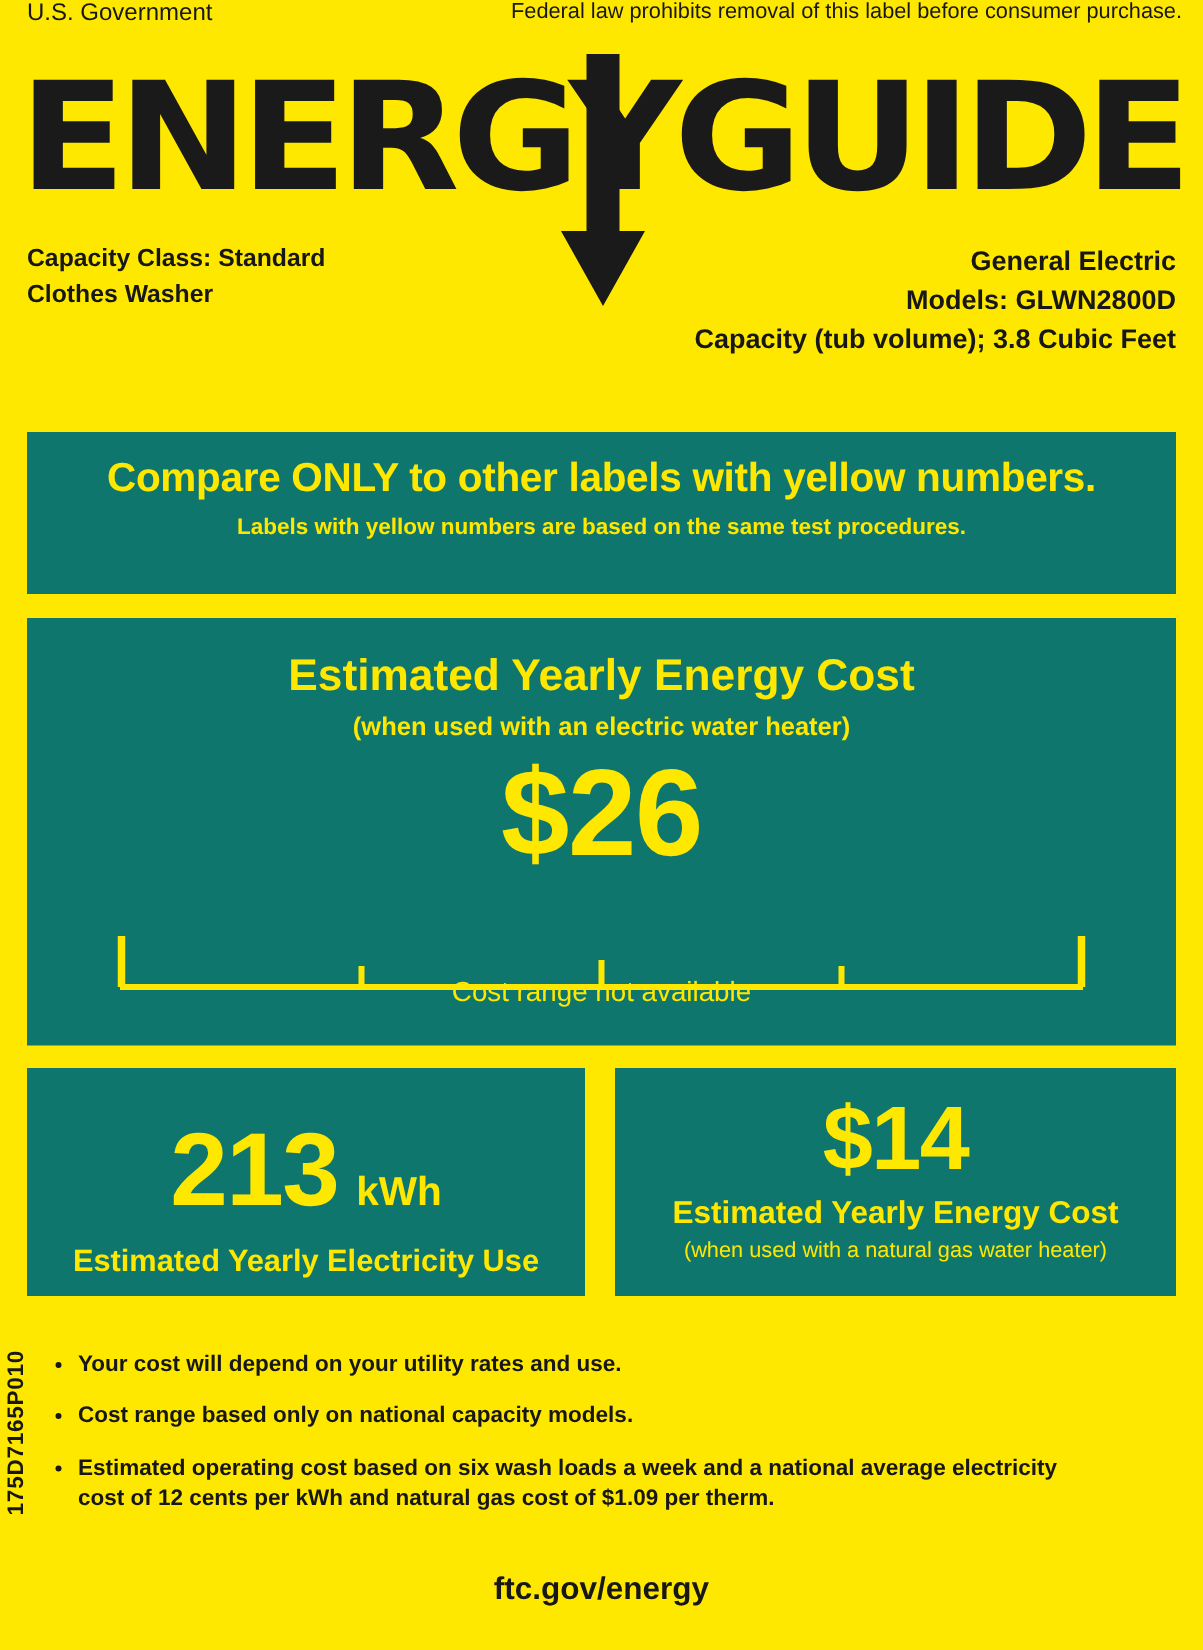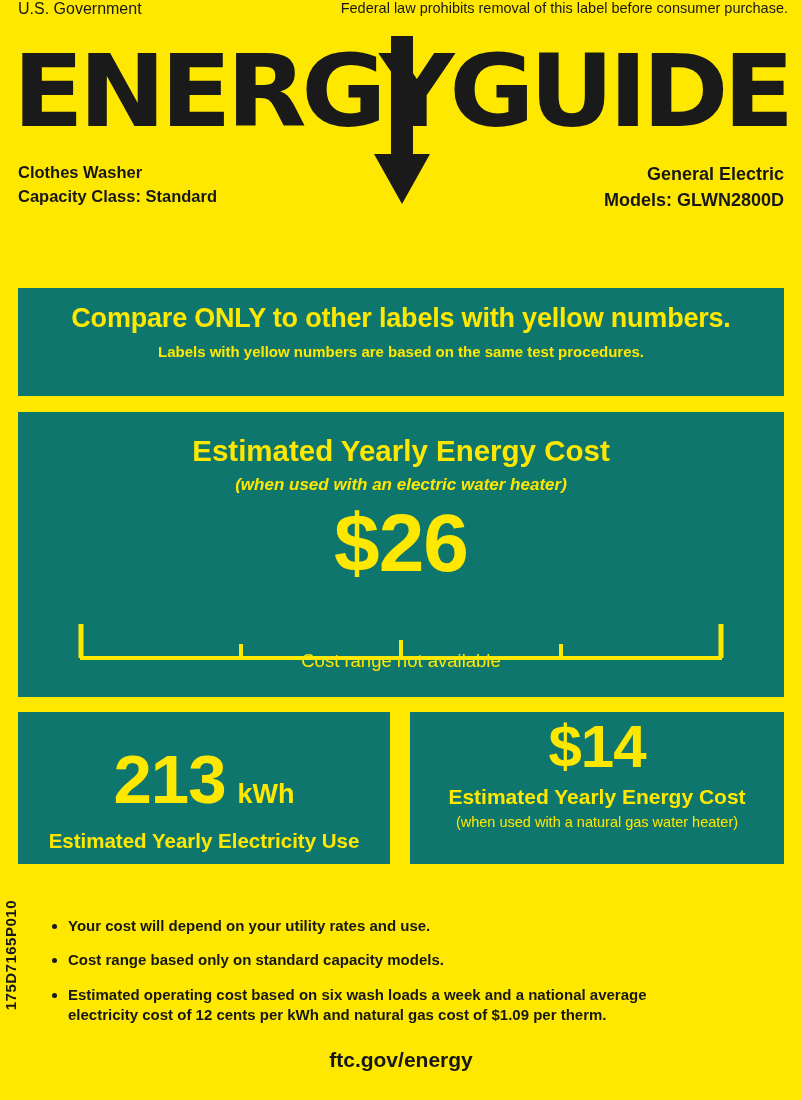--- a/index.html
+++ b/index.html
@@ -120,21 +120,20 @@
     padding-top: 22px;
   }
   .cost-title {
     font-size: 29.5px;
     font-weight: bold;
   }
   .cost-sub {
     font-size: 17px;
     font-weight: bold;
     margin-top: 7px;
-    font-style: italic;
   }
   .cost-value {
     font-size: 82px;
     font-weight: bold;
     line-height: 92px;
     margin-top: 2px;
     letter-spacing: -1px;
   }
   .scale {
     position: absolute;
@@ -183,21 +182,21 @@
     font-weight: bold;
     margin-top: 12px;
   }
 
   .gas-panel {
     left: 410px;
     top: 712px;
     width: 374px;
     height: 152px;
     text-align: center;
-    padding-top: 2px;
+    padding-top: 14px;
   }
   .gas-value {
     font-size: 60px;
     font-weight: bold;
     line-height: 65px;
     letter-spacing: -1px;
   }
   .gas-caption {
     font-size: 21px;
     font-weight: bold;
@@ -211,21 +210,21 @@
 
   
   .notes {
     position: absolute;
     left: 34px;
     top: 900px;
     width: 700px;
     color: #171717;
   }
   .notes ul {
-    margin: 16px;
+    margin: 0;
     padding-left: 18px;
     list-style: disc;
   }
   .notes li {
     font-size: 15px;
     font-weight: bold;
     margin-bottom: 14px;
     line-height: 1.35;
   }
   .footer-url {
@@ -262,27 +261,28 @@
 
   <div class="wordmark-wrap">
     <div class="wordmark">ENERGYGUIDE</div>
   </div>
 
   <svg class="arrow" viewBox="0 0 56 190">
     <polygon points="17,0 39,0 39,118 56,118 28,168 0,118 17,118" fill="#1a1a1a"></polygon>
   </svg>
 
   <div class="product-left">
+    <div>Capacity Class: Standard</div>
     <div>Clothes Washer</div>
-    <div>Capacity Class: Standard</div>
   </div>
 
   <div class="product-right">
     <div>General Electric</div>
     <div>Models: GLWN2800D</div>
+    <div>Capacity (tub volume); 3.8 Cubic Feet</div>
   </div>
 
   <div class="panel compare-panel">
     <div class="compare-line1">Compare ONLY to other labels with yellow numbers.</div>
     <div class="compare-line2">Labels with yellow numbers are based on the same test procedures.</div>
   </div>
 
   <div class="panel cost-panel">
     <div class="cost-title">Estimated Yearly Energy Cost</div>
     <div class="cost-sub">(when used with an electric water heater)</div>
@@ -310,21 +310,21 @@
 
   <div class="panel gas-panel">
     <div class="gas-value">$14</div>
     <div class="gas-caption">Estimated Yearly Energy Cost</div>
     <div class="gas-sub">(when used with a natural gas water heater)</div>
   </div>
 
   <div class="notes">
     <ul>
       <li>Your cost will depend on your utility rates and use.</li>
-      <li>Cost range based only on standard capacity models.</li>
+      <li>Cost range based only on national capacity models.</li>
       <li>Estimated operating cost based on six wash loads a week and a national average electricity cost of 12 cents per kWh and natural gas cost of $1.09 per therm.</li>
     </ul>
   </div>
 
   <div class="footer-url">ftc.gov/energy</div>
 
   <div class="side-code">175D7165P010</div>
 
 </div>
 

